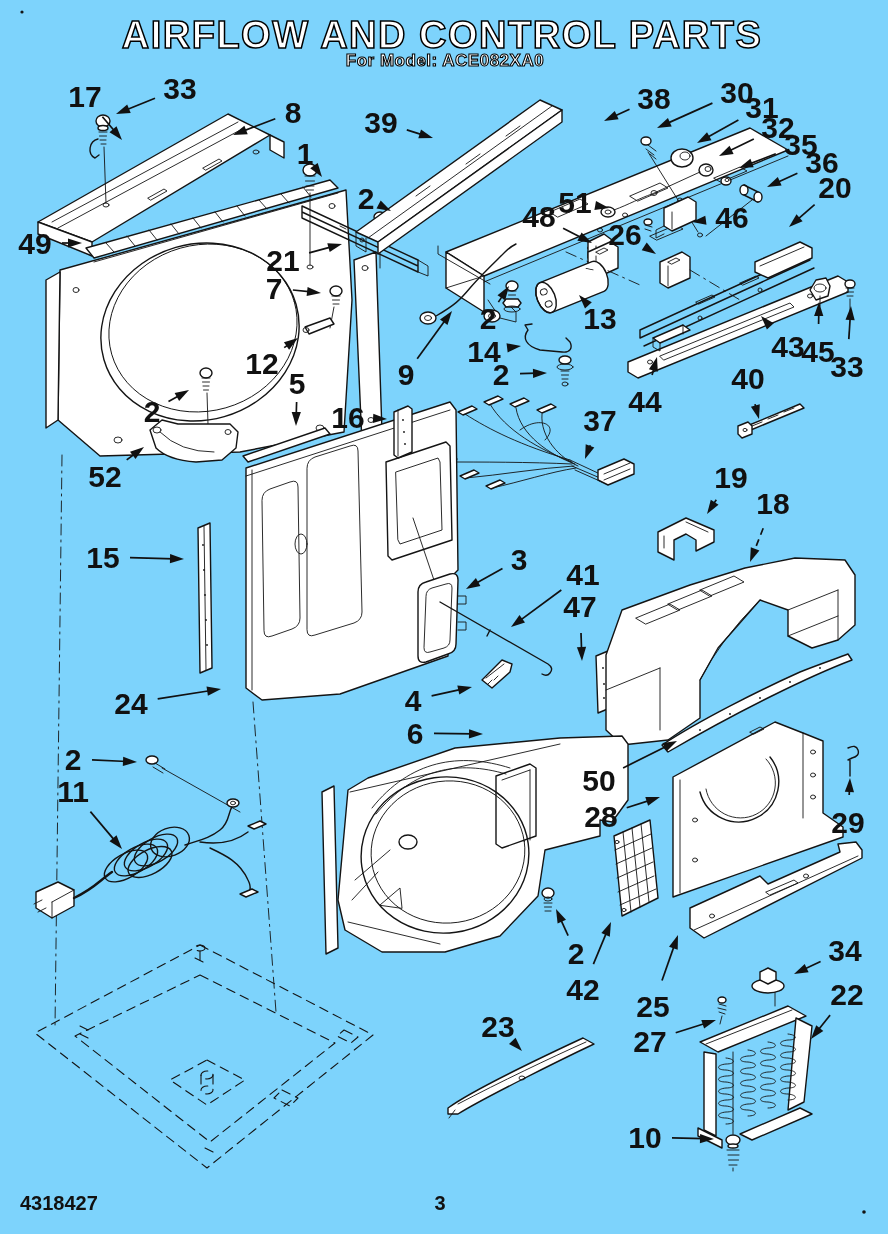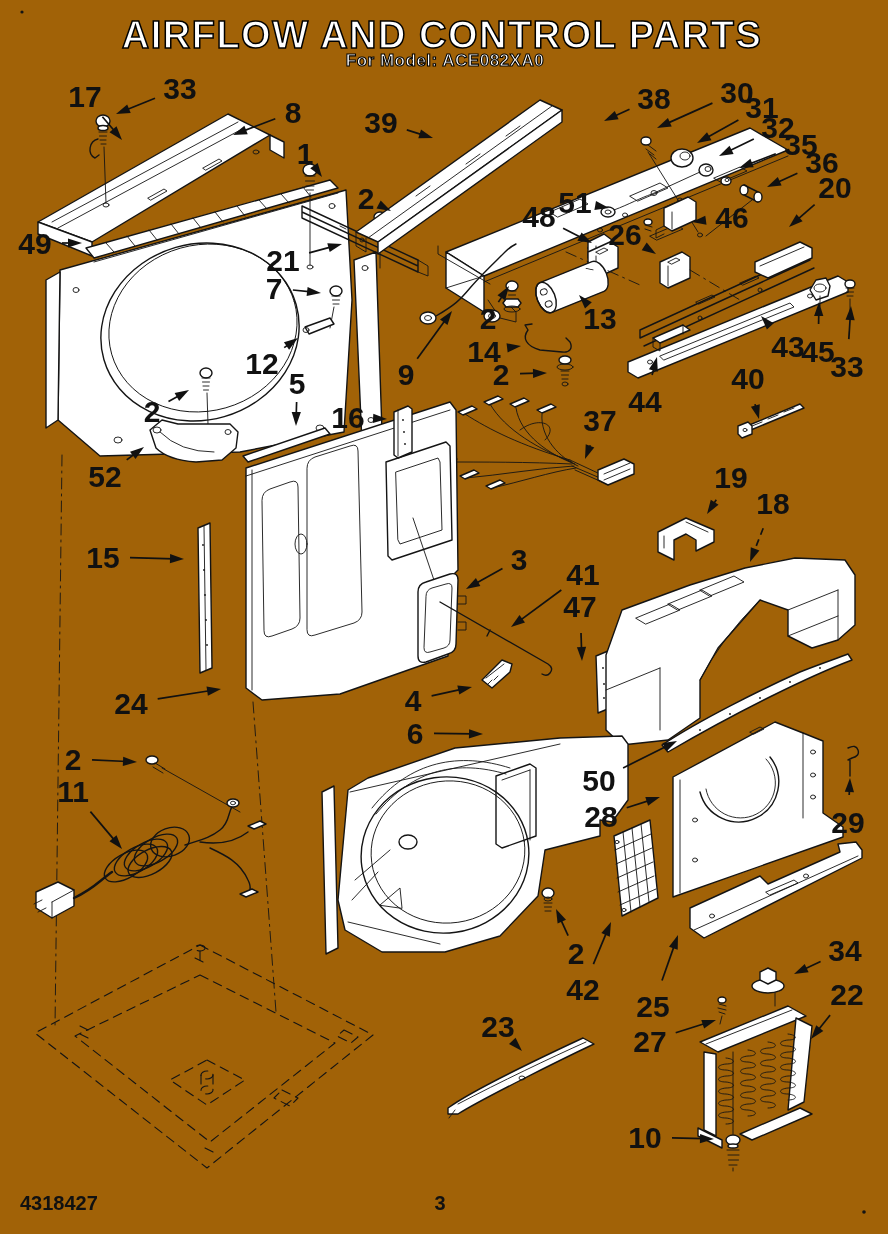--- a/index.html
+++ b/index.html
@@ -1,16 +1,16 @@
 <!DOCTYPE html>
 <html><head>
 <meta charset="utf-8">
 <style>
   html,body{margin:0;padding:0;background:#888;}
-  .page{position:relative;width:888px;height:1234px;margin:0 auto;background:#a16207;overflow:hidden;
+  .page{position:relative;width:888px;height:1234px;margin:0 auto;background:#7dd3fc;overflow:hidden;
         font-family:"Liberation Sans",sans-serif;}
   svg{display:block}
   .ln{fill:none;stroke:#141414;stroke-width:1.4;stroke-linejoin:round;stroke-linecap:round}
   .fw{fill:#ffffff;stroke:#141414;stroke-width:1.4;stroke-linejoin:round}
   .thin{stroke-width:0.9}
   .thick{stroke-width:2.4}
   .dashl{stroke-dasharray:9 6;stroke-width:1.1}
   .dashdot{stroke-dasharray:11 5 2 5;stroke-width:0.9}
   .dot{fill:#141414;stroke:none}
   .title-text{font-family:"Liberation Sans",sans-serif;font-weight:bold;font-size:38px;letter-spacing:1.5px;

